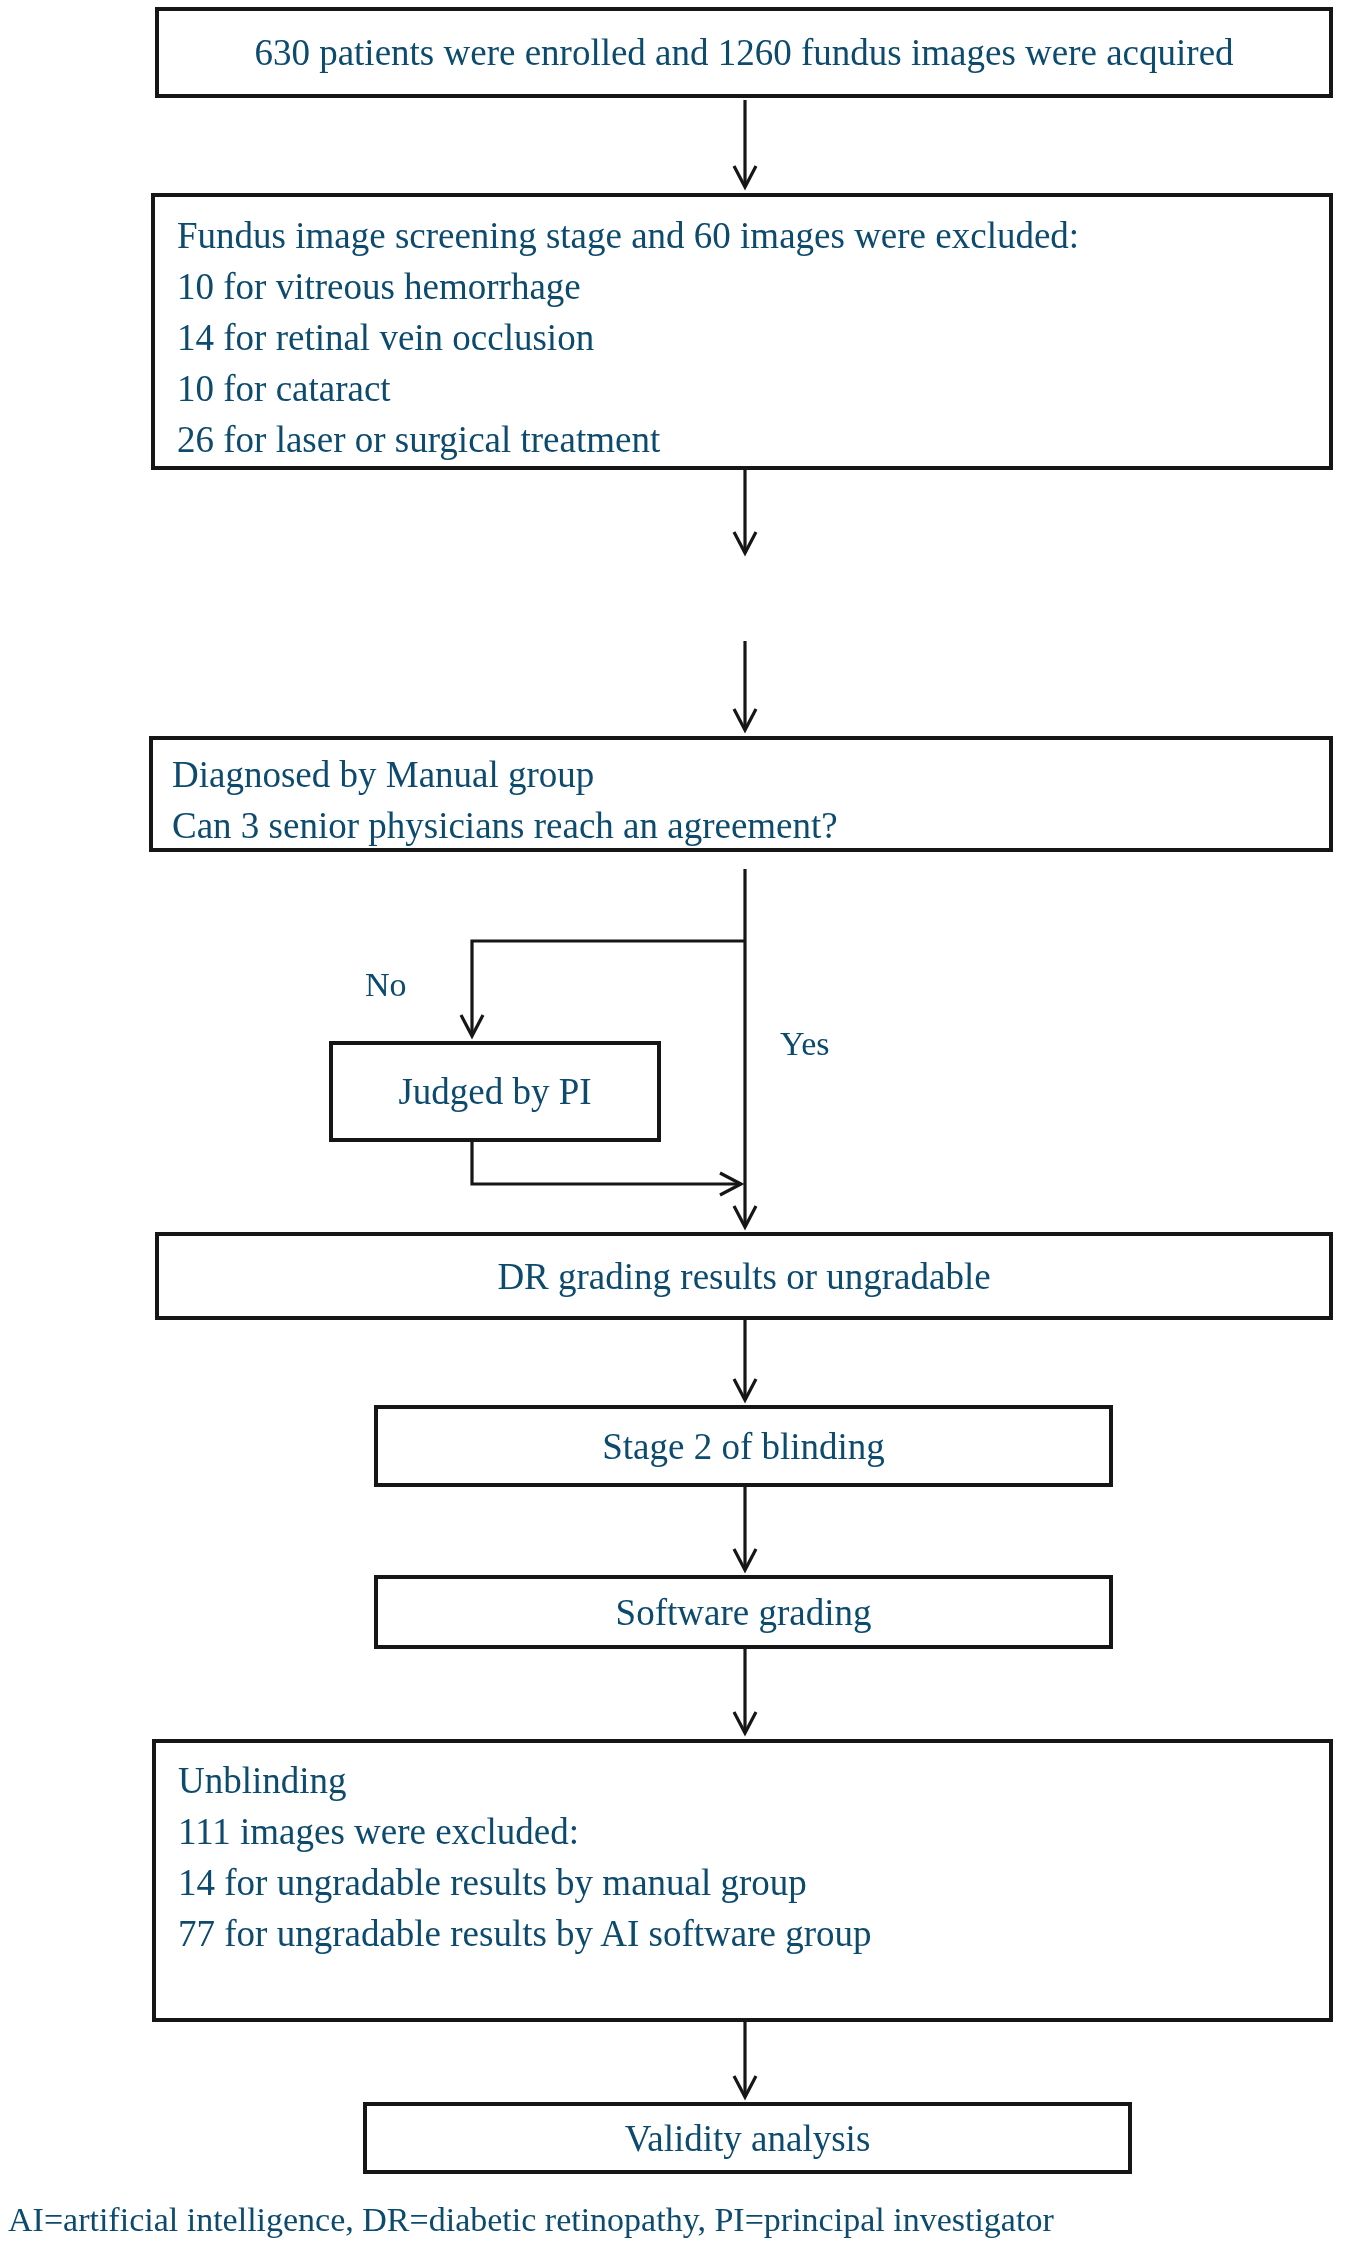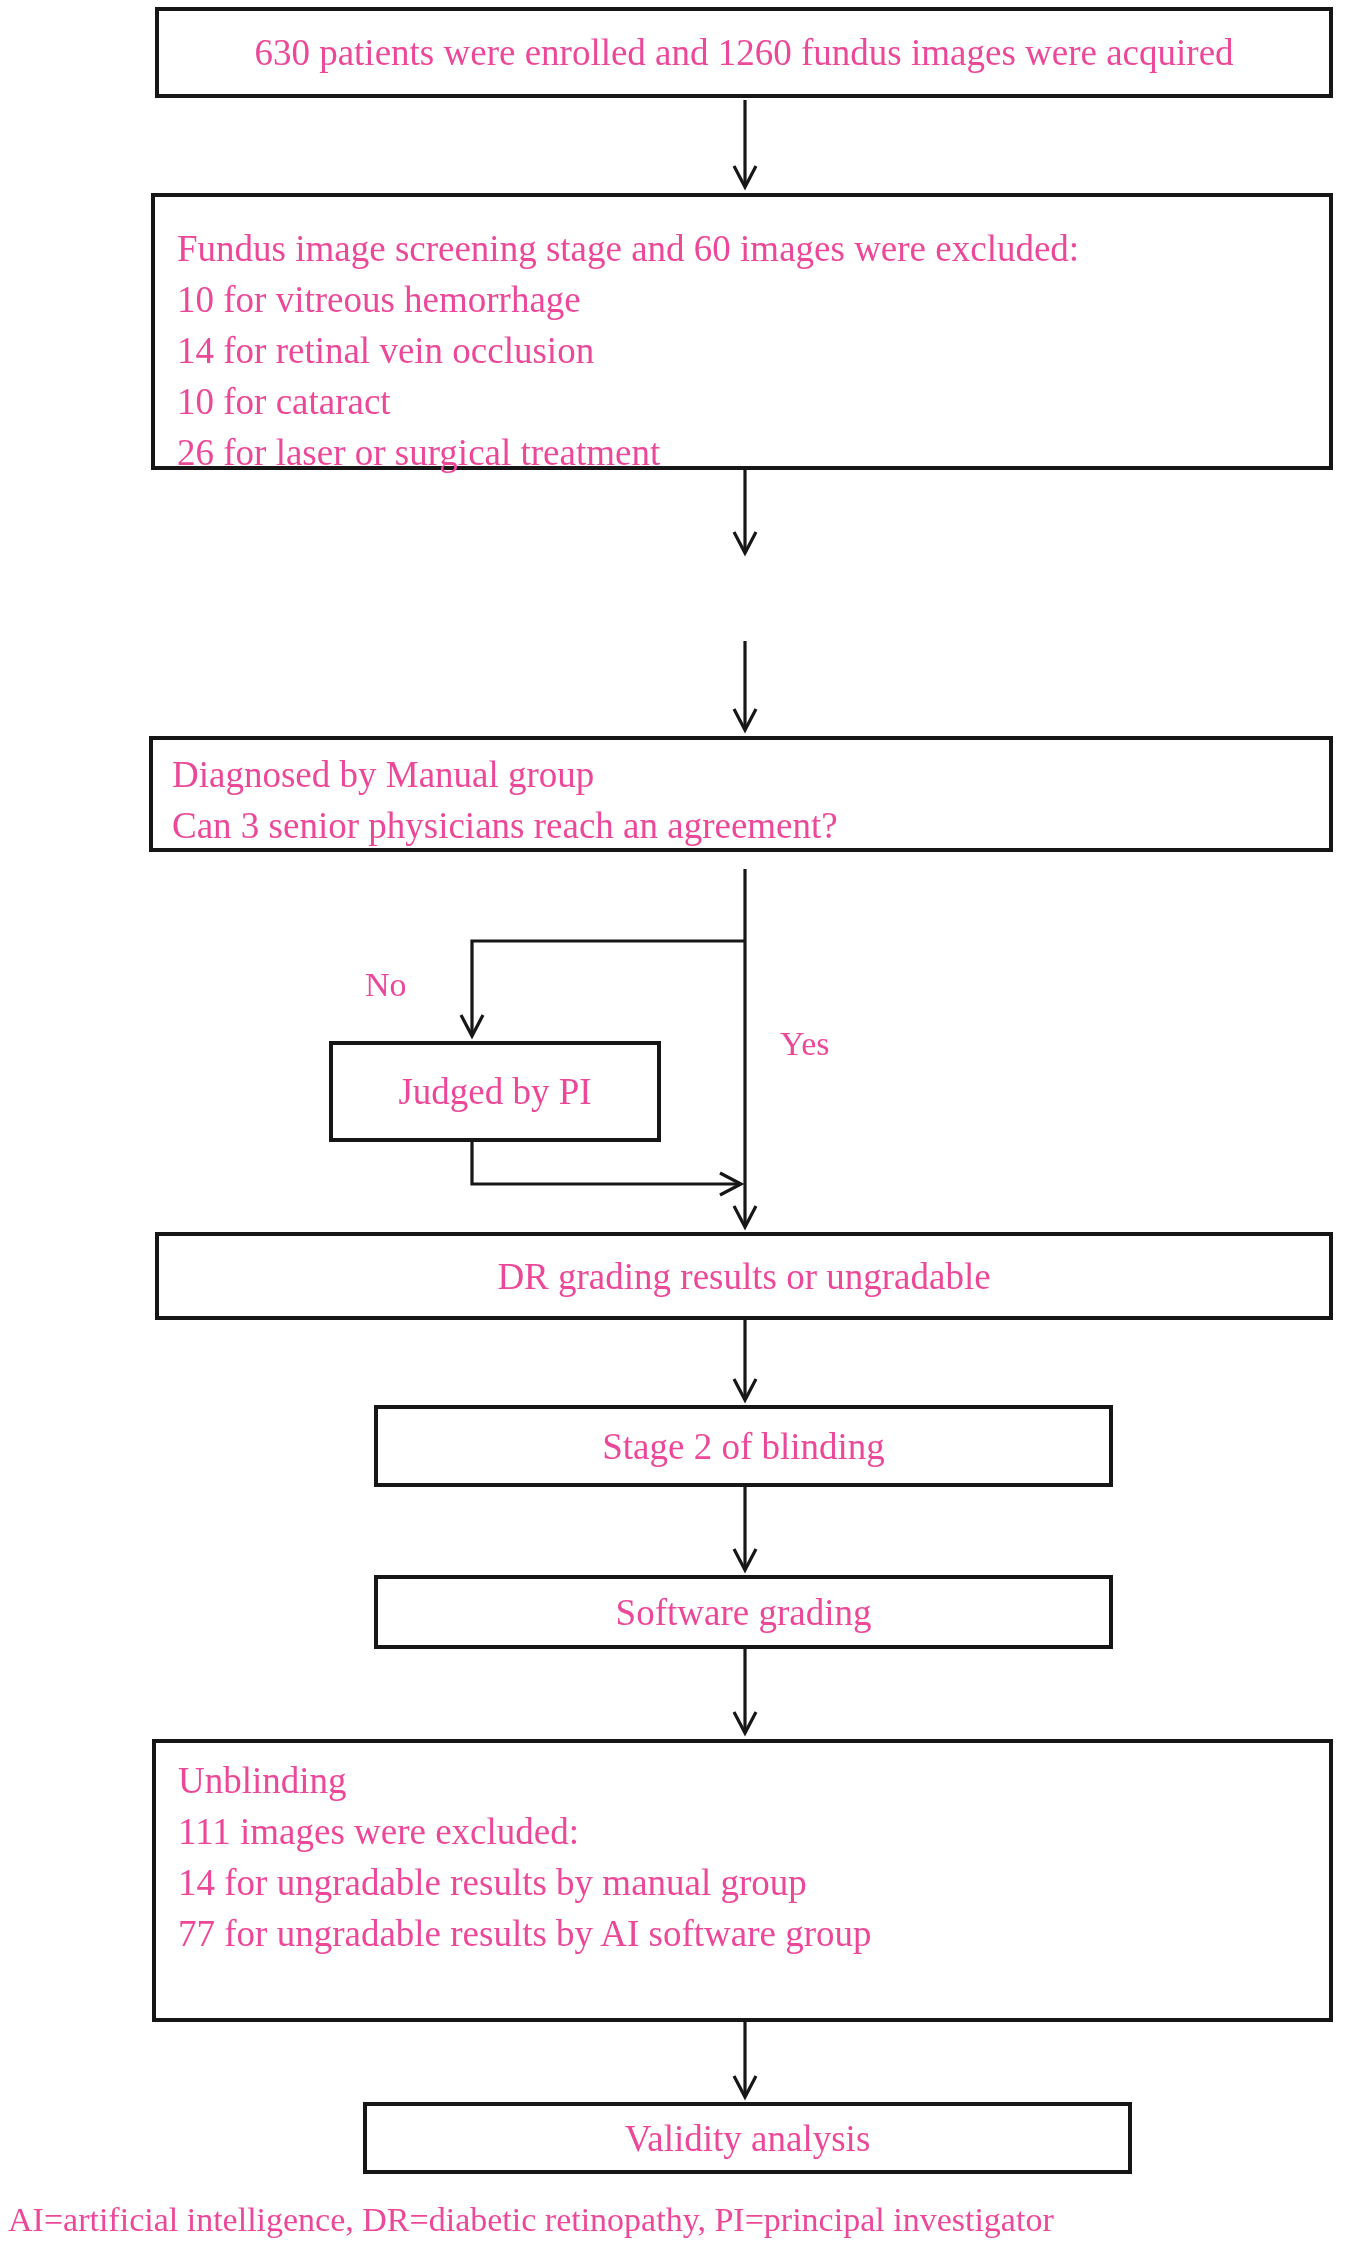--- a/index.html
+++ b/index.html
@@ -6,21 +6,21 @@
     margin: 0;
     padding: 0;
     background: #ffffff;
   }
   .canvas {
     position: relative;
     width: 1350px;
     height: 2252px;
     background: #ffffff;
     font-family: "Liberation Serif", "DejaVu Serif", serif;
-    color: #ec4899;
+    color: #0c4a6e;
     overflow: hidden;
   }
   .box {
     position: absolute;
     border: 4px solid #161616;
     box-sizing: border-box;
     background: #ffffff;
   }
   .box.center {
     display: flex;
@@ -84,21 +84,21 @@
       <path d="M745,1487 L745,1570" marker-end="url(#arrow)"></path>
       <path d="M745,1649 L745,1733" marker-end="url(#arrow)"></path>
       <path d="M745,2022 L745,2097" marker-end="url(#arrow)"></path>
     </g>
   </svg>
 
   <div class="box center fs" style="left:155px; top:7px; width:1178px; height:91px;">
     <span>630 patients were enrolled and 1260 fundus images were acquired</span>
   </div>
 
-  <div class="box fs" style="left:151px; top:193px; width:1182px; height:277px; padding:26px 0 0 22px;">
+  <div class="box fs" style="left:151px; top:193px; width:1182px; height:277px; padding:13px 0 0 22px;">
     <p class="line">Fundus image screening stage and 60 images were excluded:</p>
     <p class="line indent-b">10 for vitreous hemorrhage</p>
     <p class="line indent-b">14 for retinal vein occlusion</p>
     <p class="line indent-b">10 for cataract</p>
     <p class="line indent-b">26 for laser or surgical treatment</p>
   </div>
 
 
   <div class="box fs" style="left:149px; top:736px; width:1184px; height:116px; padding:9px 0 16px 19px;">
     <p class="line">Diagnosed by Manual group</p>

